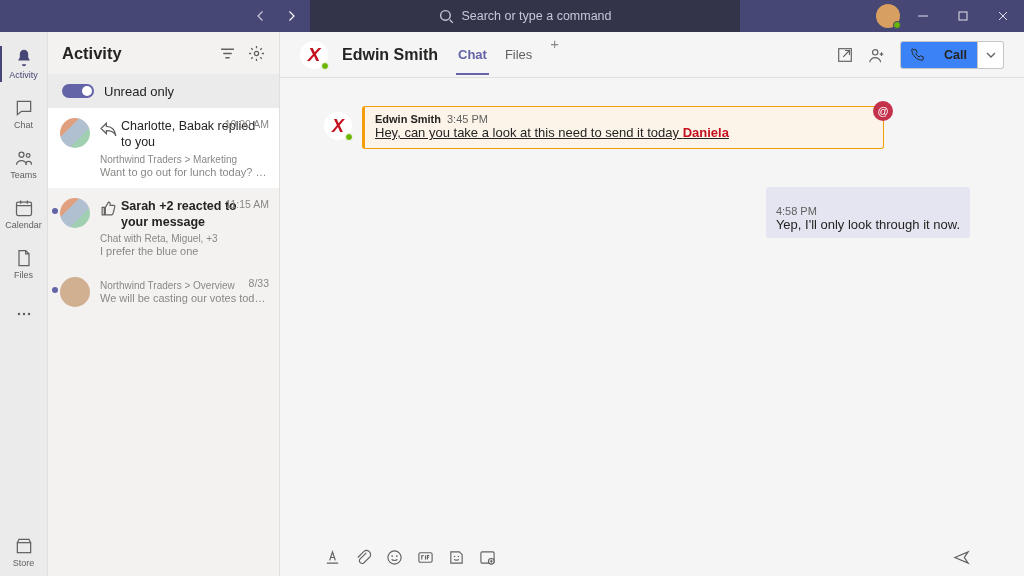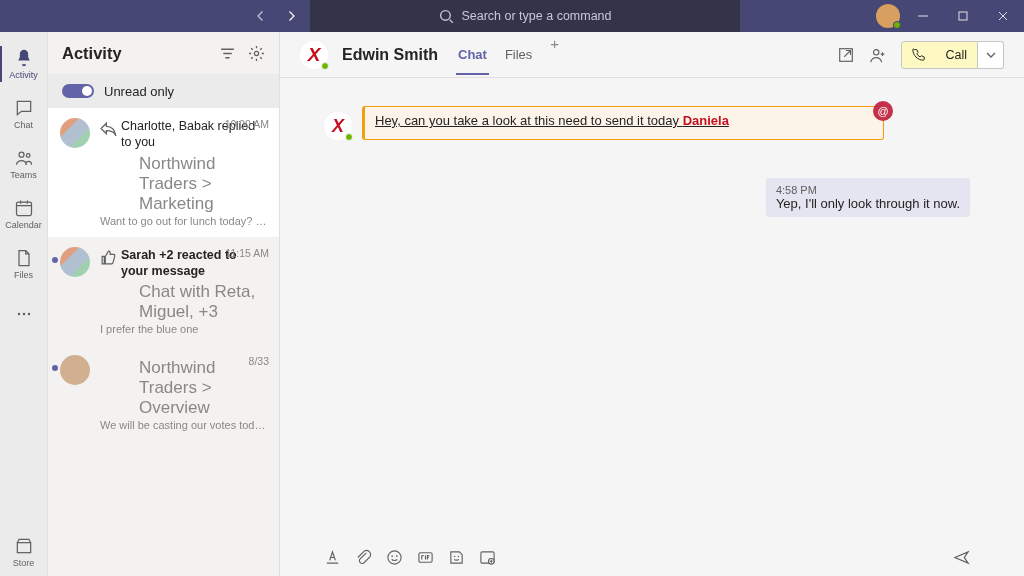--- a/index.html
+++ b/index.html
@@ -35,53 +35,53 @@
   .feed-item{padding:10px 12px 10px 12px; display:flex; gap:10px; font-size:12px; border-bottom:0; position:relative;}
   .feed-item.active{background:#fff;}
   .fi-avatar{width:30px;height:30px;border-radius:50%;background:#c8c8c8;flex:none;position:relative;}
   .fi-avatar.multi{background:linear-gradient(135deg,#e0a080 33%,#b0c0d0 33% 66%,#a0d0b0 66%);}
   .fi-body{flex:1;min-width:0;}
   .fi-row1{display:flex;align-items:flex-start;gap:4px;}
   .fi-icon{color:#616161;flex:none;margin-top:2px;}
   .fi-title{font-size:12.5px;color:#252423;line-height:1.3;}
   .fi-title b{font-weight:700;}
   .fi-time{position:absolute;right:10px;top:10px;font-size:10.5px;color:#8a8886;}
-  .fi-sub{color:#8a8886;font-size:17px;margin-top:3px;margin-left:39px;}
+  .fi-sub{color:#8a8886;font-size:10px;margin-top:3px;}
   .fi-prev{color:#8a8886;font-size:11px;white-space:nowrap;overflow:hidden;text-overflow:ellipsis;margin-top:1px;}
   .unread-dot{position:absolute;left:4px;top:20px;width:6px;height:6px;border-radius:50%;background:#6264a7;}
   
   .main{flex:1;display:flex;flex-direction:column;background:#f5f5f5;}
   .chat-hdr{height:46px;background:#f5f5f5;border-bottom:1px solid #e1dfdd;display:flex;align-items:center;padding:0 20px;gap:14px;}
   .hdr-avatar{width:28px;height:28px;border-radius:50%;display:flex;align-items:center;justify-content:center;font-weight:800;color:#c50f1f;font-size:19px;font-style:italic;position:relative;background:#fff;}
   .hdr-avatar .presence{border-color:#f5f5f5;}
   .hdr-name{font-weight:700;font-size:16px;color:#252423;}
   .tabs{display:flex;gap:18px;margin-left:6px;}
   .tab{font-size:13px;color:#616161;padding:12px 0;position:relative;}
   .tab.active{color:#6264a7;font-weight:600;}
   .tab.active::after{content:'';position:absolute;left:-2px;right:-2px;bottom:-1px;height:2.5px;background:#6264a7;}
   .plus{color:#8a8886;font-size:15px;}
   .hdr-right{margin-left:auto;display:flex;align-items:center;gap:14px;}
   .hdr-icon{color:#616161;width:18px;height:18px;}
   .call-group{display:flex;}
-  .call-btn{height:28px;border:1px solid #c8c6c4;background:#fef9c3;border-radius:3px 0 0 3px;display:flex;align-items:center;gap:20px;padding:0 10px;font-size:12.5px;color:#252423;}
+  .call-btn{height:28px;border:1px solid #c8c6c4;background:#3b82f6;border-radius:3px 0 0 3px;display:flex;align-items:center;gap:20px;padding:0 10px;font-size:12.5px;color:#252423;font-weight:bold;}
   .call-drop{height:28px;width:26px;border:1px solid #c8c6c4;border-left:none;background:#fff;border-radius:0 3px 3px 0;display:flex;align-items:center;justify-content:center;color:#616161;}
   
   .msgs{flex:1;padding:28px 54px 10px 44px;position:relative;}
   .in-msg{display:flex;gap:10px;max-width:560px;}
   .msg-avatar{width:28px;height:28px;border-radius:50%;background:#fff;display:flex;align-items:center;justify-content:center;font-weight:800;color:#c50f1f;font-size:18px;font-style:italic;position:relative;flex:none;margin-top:6px;}
   .msg-avatar .presence{border-color:#f5f5f5;}
   .bubble-in{background:#fcf4e8;border:1px solid #f59e0b;border-left:3px solid #f59e0b;border-radius:3px;padding:6px 10px 8px 10px;position:relative;flex:1;}
   .bubble-in .meta{font-size:11px;color:#616161;}
   .bubble-in .meta b{font-weight:600;color:#252423;margin-right:6px;}
   .bubble-in .txt{font-size:13px;color:#252423;margin-top:0;text-decoration:underline;}
   .mention{color:#c50f1f;font-weight:600;}
   .badge-at{position:absolute;right:-10px;top:-6px;width:20px;height:20px;border-radius:50%;background:#c4314b;color:#fff;font-size:11px;display:flex;align-items:center;justify-content:center;}
   .out-wrap{display:flex;justify-content:flex-end;margin-top:38px;}
   .bubble-out{background:#e5e5f1;border-radius:3px;padding:6px 10px;max-width:320px;}
-  .bubble-out .time{font-size:11px;color:#616161;}
+  .bubble-out .time{font-size:11px;color:#616161;margin-top:12px;}
   .bubble-out .txt{font-size:13px;color:#252423;}
   
   .composer{padding:0 54px 10px 44px;}
   .compose-box{background:#fff;border:1px solid #e1dfdd;border-radius:3px;height:36px;display:flex;align-items:center;padding:0 12px;color:#8a8886;font-size:13px;}
   .compose-tools{display:flex;align-items:center;gap:14px;margin-top:8px;color:#616161;}
   .compose-tools .send{margin-left:auto;}
   .ico{width:17px;height:17px;}
 </style>
 </head>
 <body>
@@ -282,20 +282,21 @@
     </div>
 
     <div class="msgs">
       <div class="in-msg">
         <div class="msg-avatar">
           <span>X</span>
           <div class="presence"></div>
         </div>
         <div class="bubble-in">
           <div class="badge-at">@</div>
+          <div class="meta"><b>Edwin Smith</b><span>3:45 PM</span></div>
           <div class="txt"><span>Hey, can you take a look at this need to send it today </span><span class="mention">Daniela</span></div>
         </div>
       </div>
       <div class="out-wrap">
         <div class="bubble-out">
           <div class="time">4:58 PM</div>
           <div class="txt">Yep, I'll only look through it now.</div>
         </div>
       </div>
     </div>

